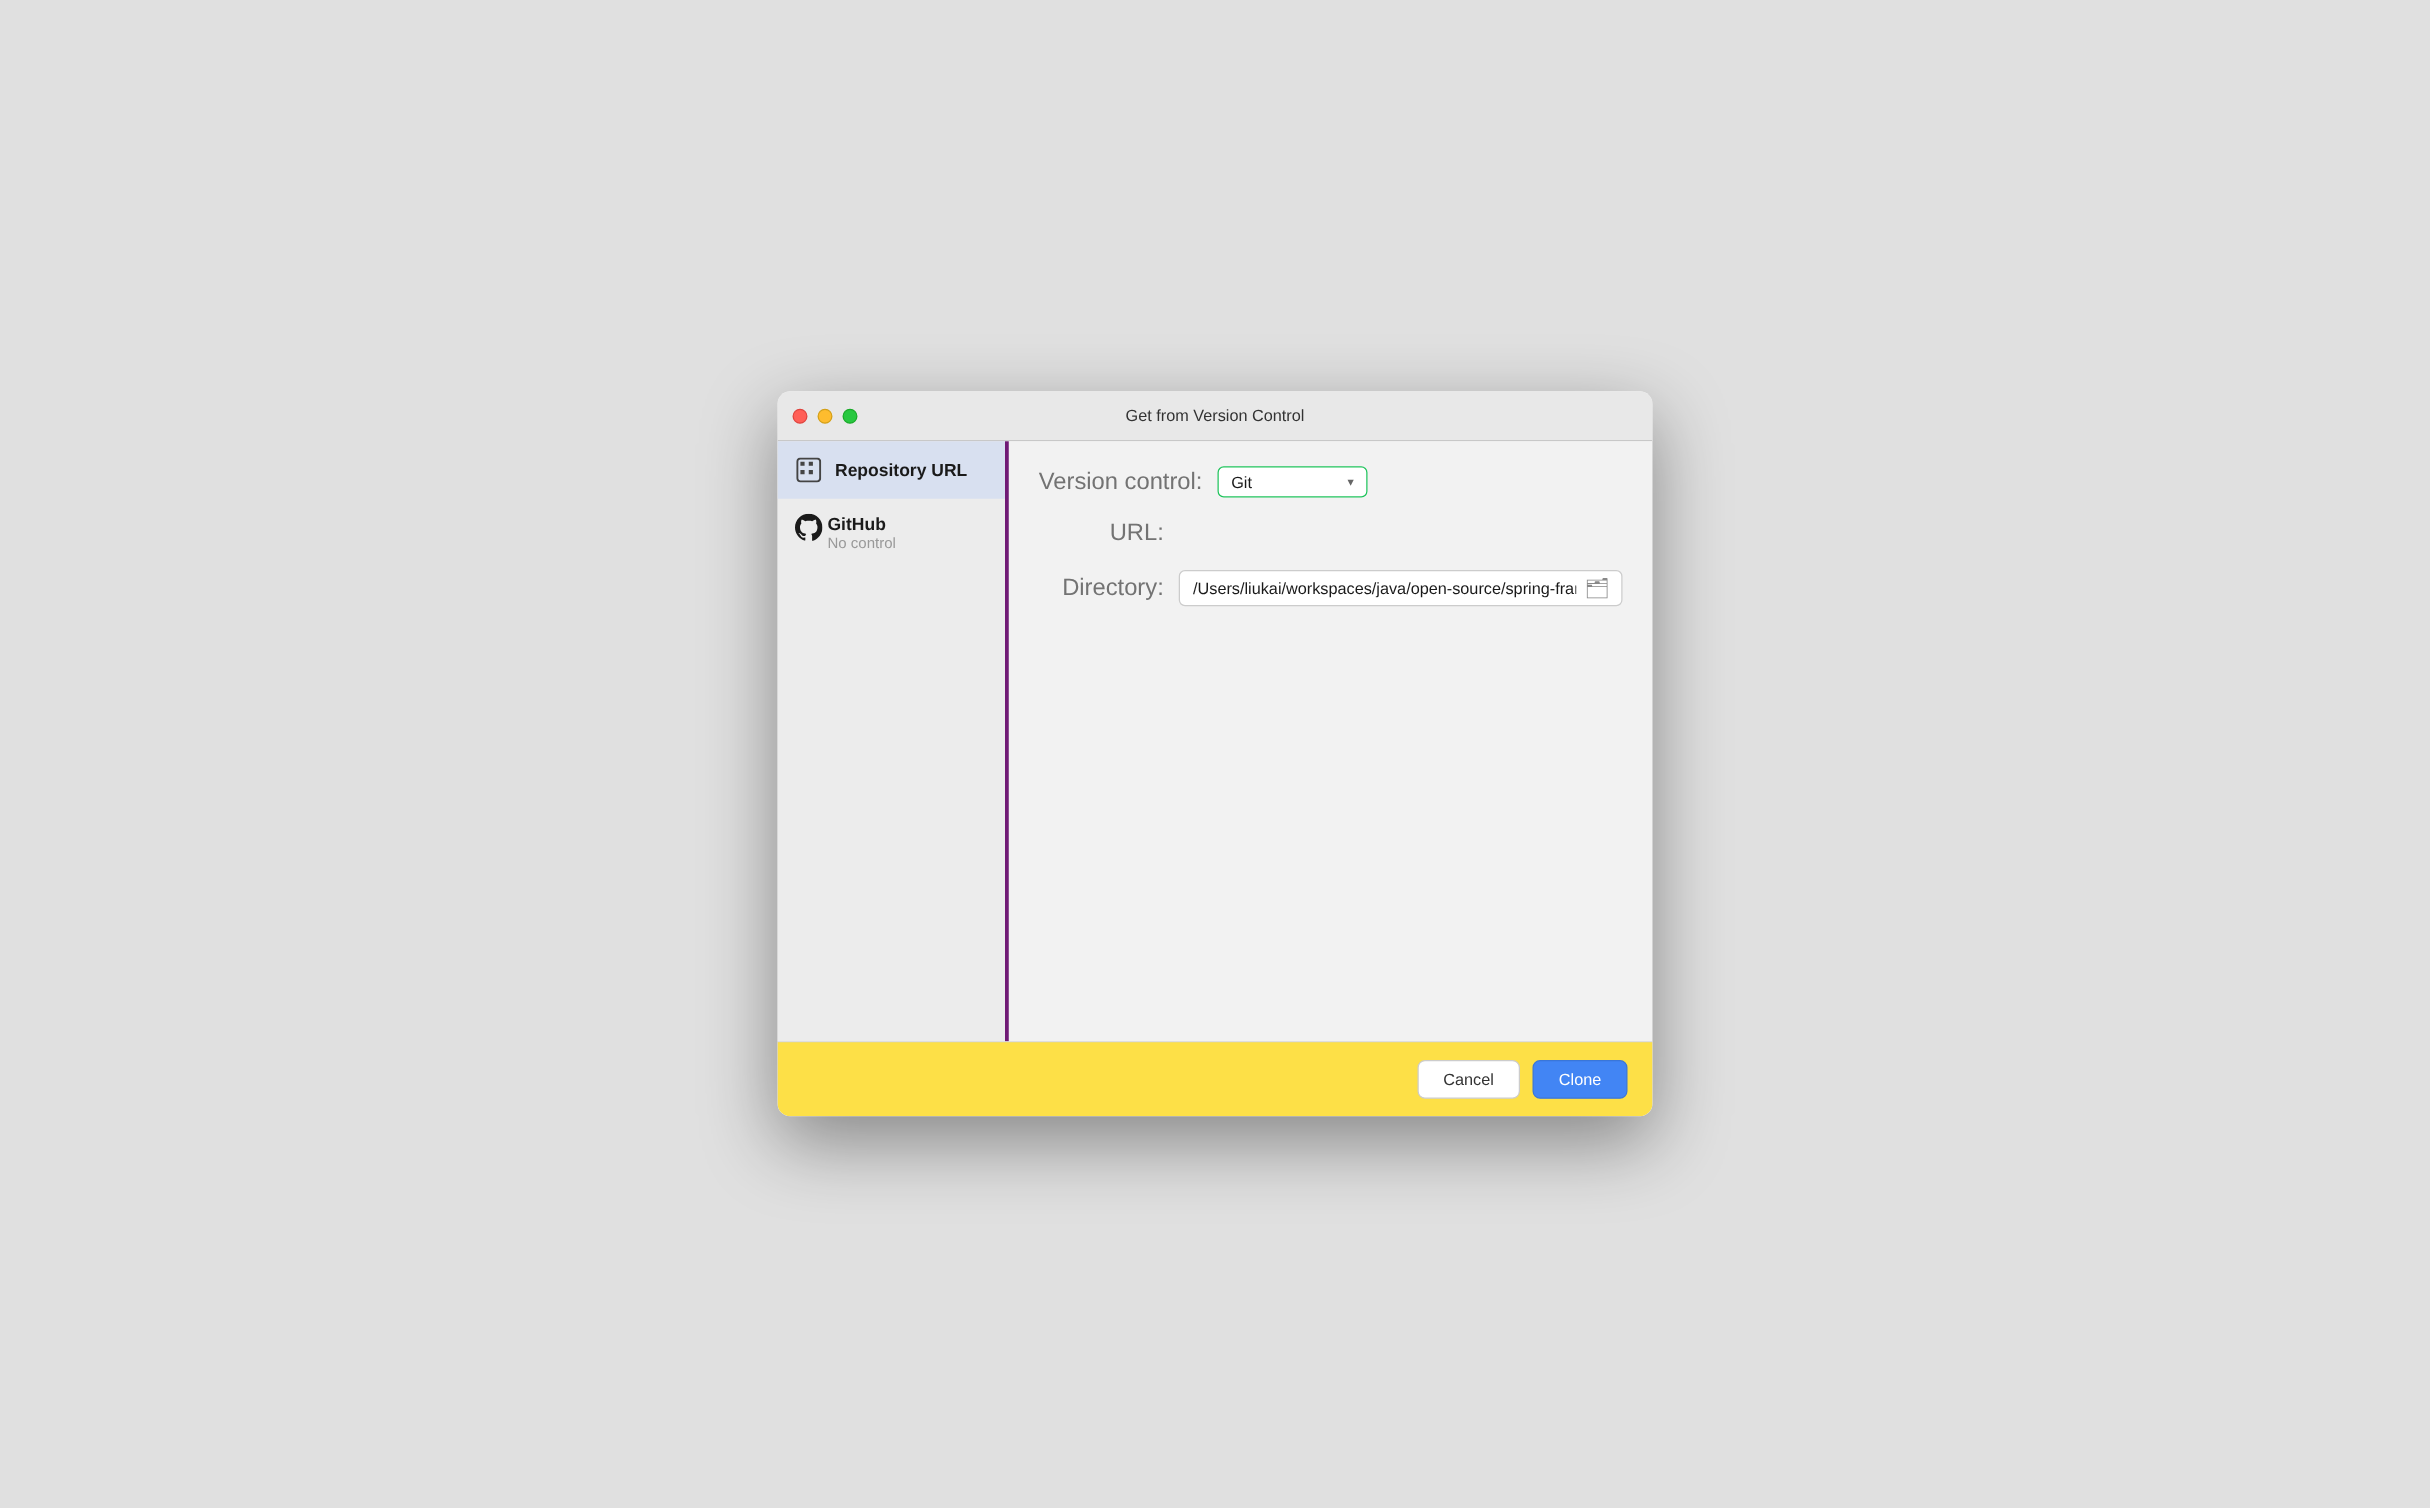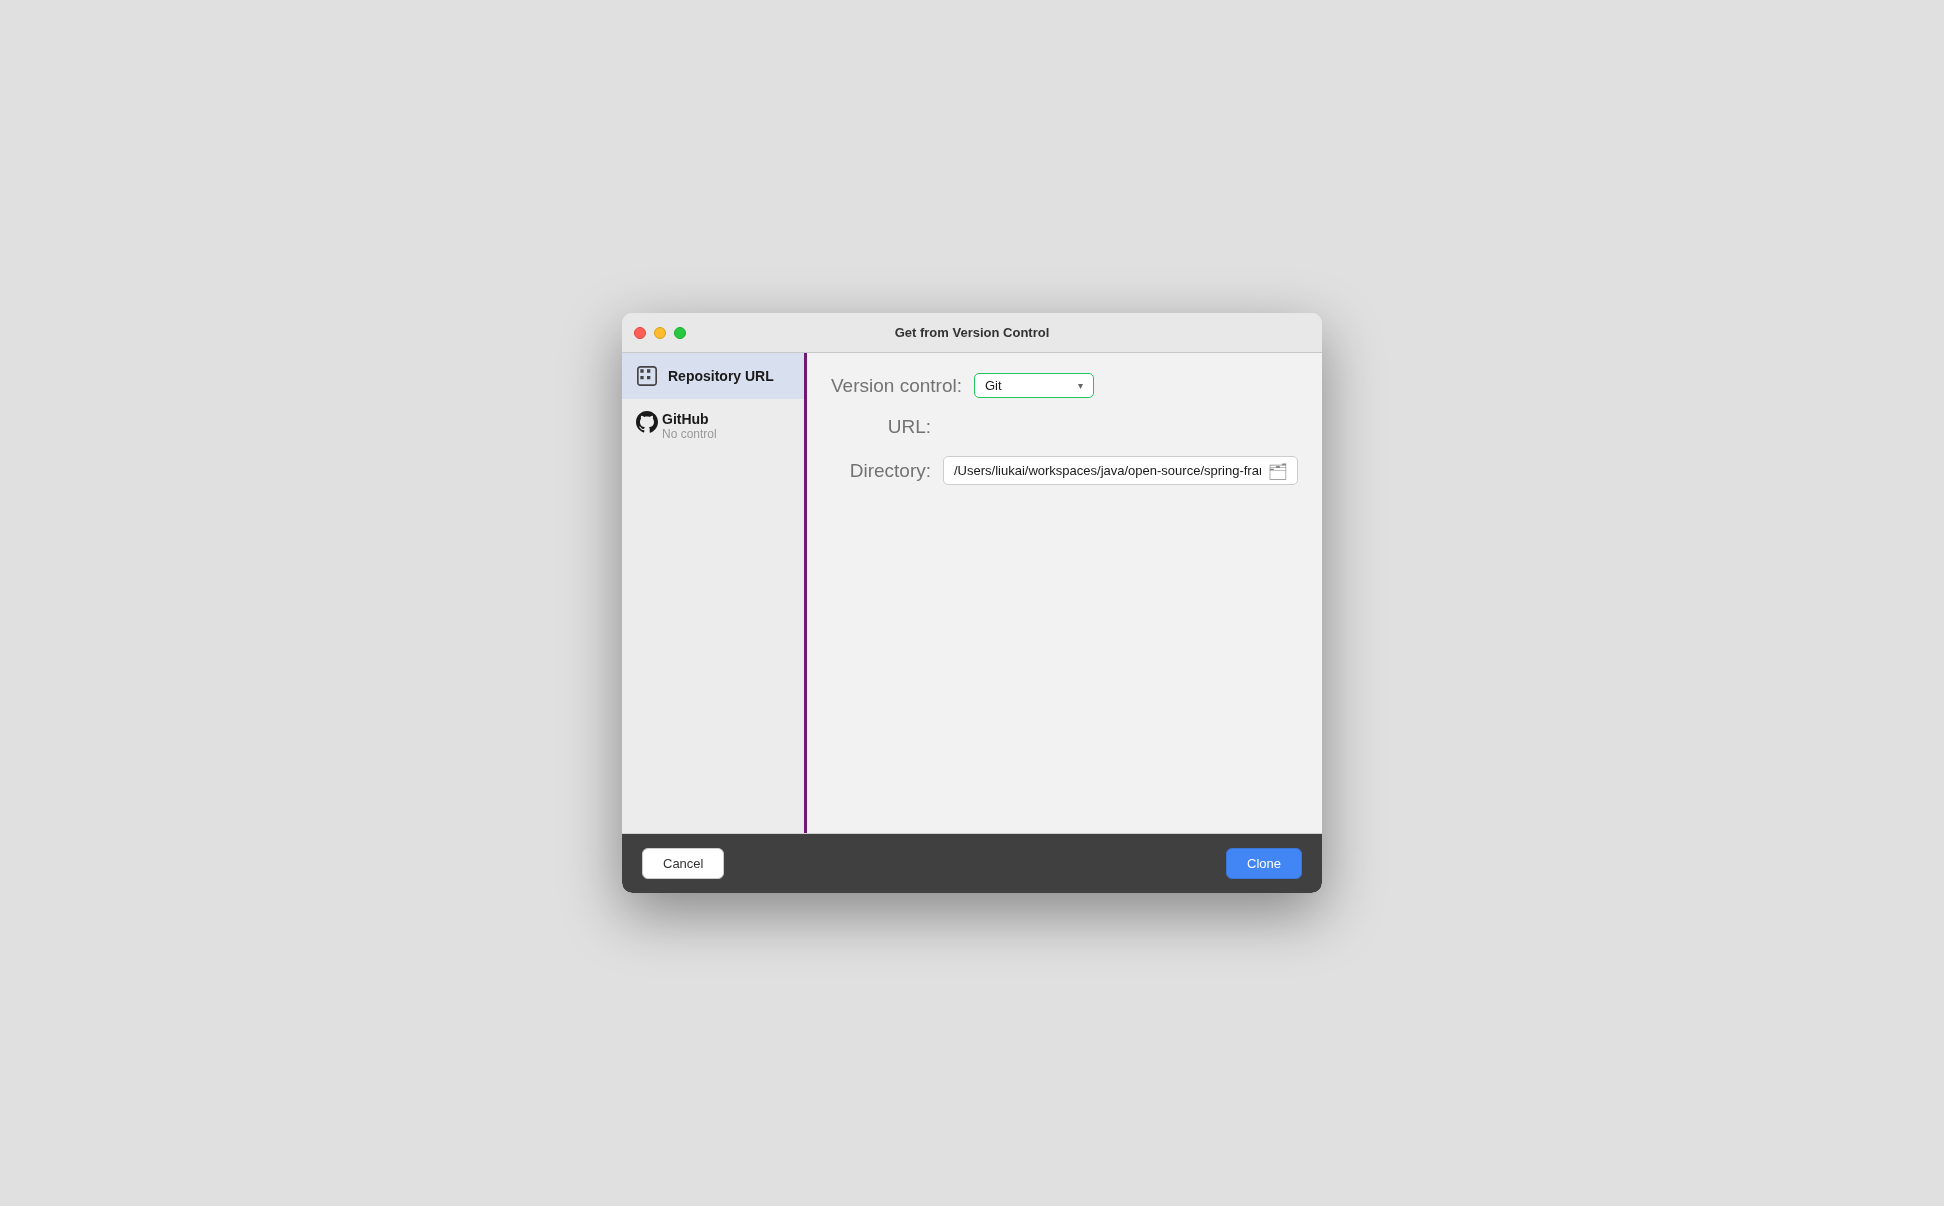--- a/index.html
+++ b/index.html
@@ -53,21 +53,21 @@
       border-radius: 50%;
       cursor: pointer;
     }
 
     .traffic-light.close { background: #ff5f57; border: 1px solid #e0443e; }
     .traffic-light.minimize { background: #febc2e; border: 1px solid #d4a017; }
     .traffic-light.maximize { background: #28c840; border: 1px solid #1aab29; }
 
     .title-bar-text {
       font-size: 13px;
-      font-weight: 700;
+      font-weight: 400;
       color: #333;
     }
 
     
     .dialog-body {
       display: flex;
       flex: 1;
       min-height: 480px;
     }
 
@@ -220,24 +220,24 @@
       cursor: pointer;
     }
 
     
     .spacer { flex: 1; }
 
     
     .dialog-footer {
       padding: 14px 20px;
       display: flex;
-      justify-content: space-between;
+      justify-content: flex-end;
       gap: 10px;
       border-top: 1px solid #d0d0d0;
-      background: #404040;
+      background: #fde047;
       border-radius: 0 0 10px 10px;
     }
 
     .btn {
       padding: 7px 20px;
       border-radius: 6px;
       font-size: 13px;
       cursor: pointer;
       border: none;
       font-weight: 500;

